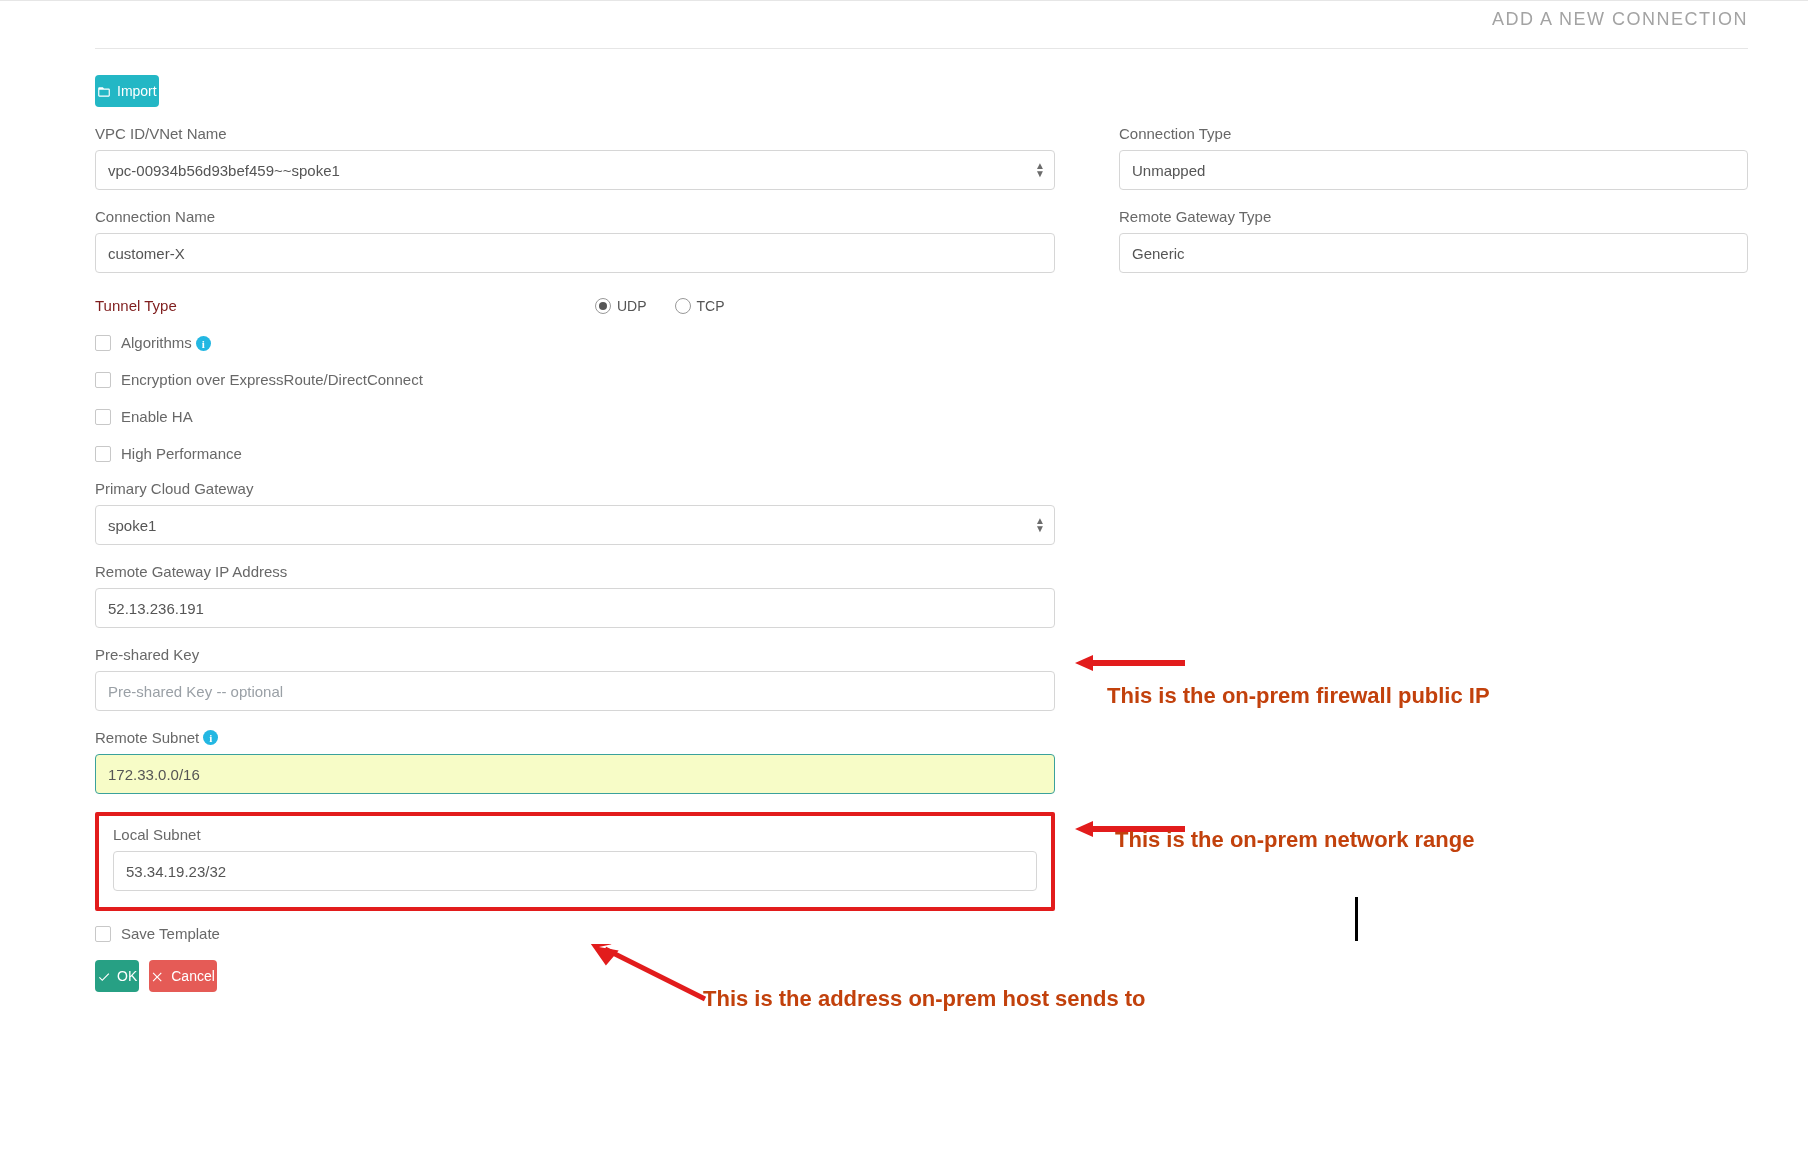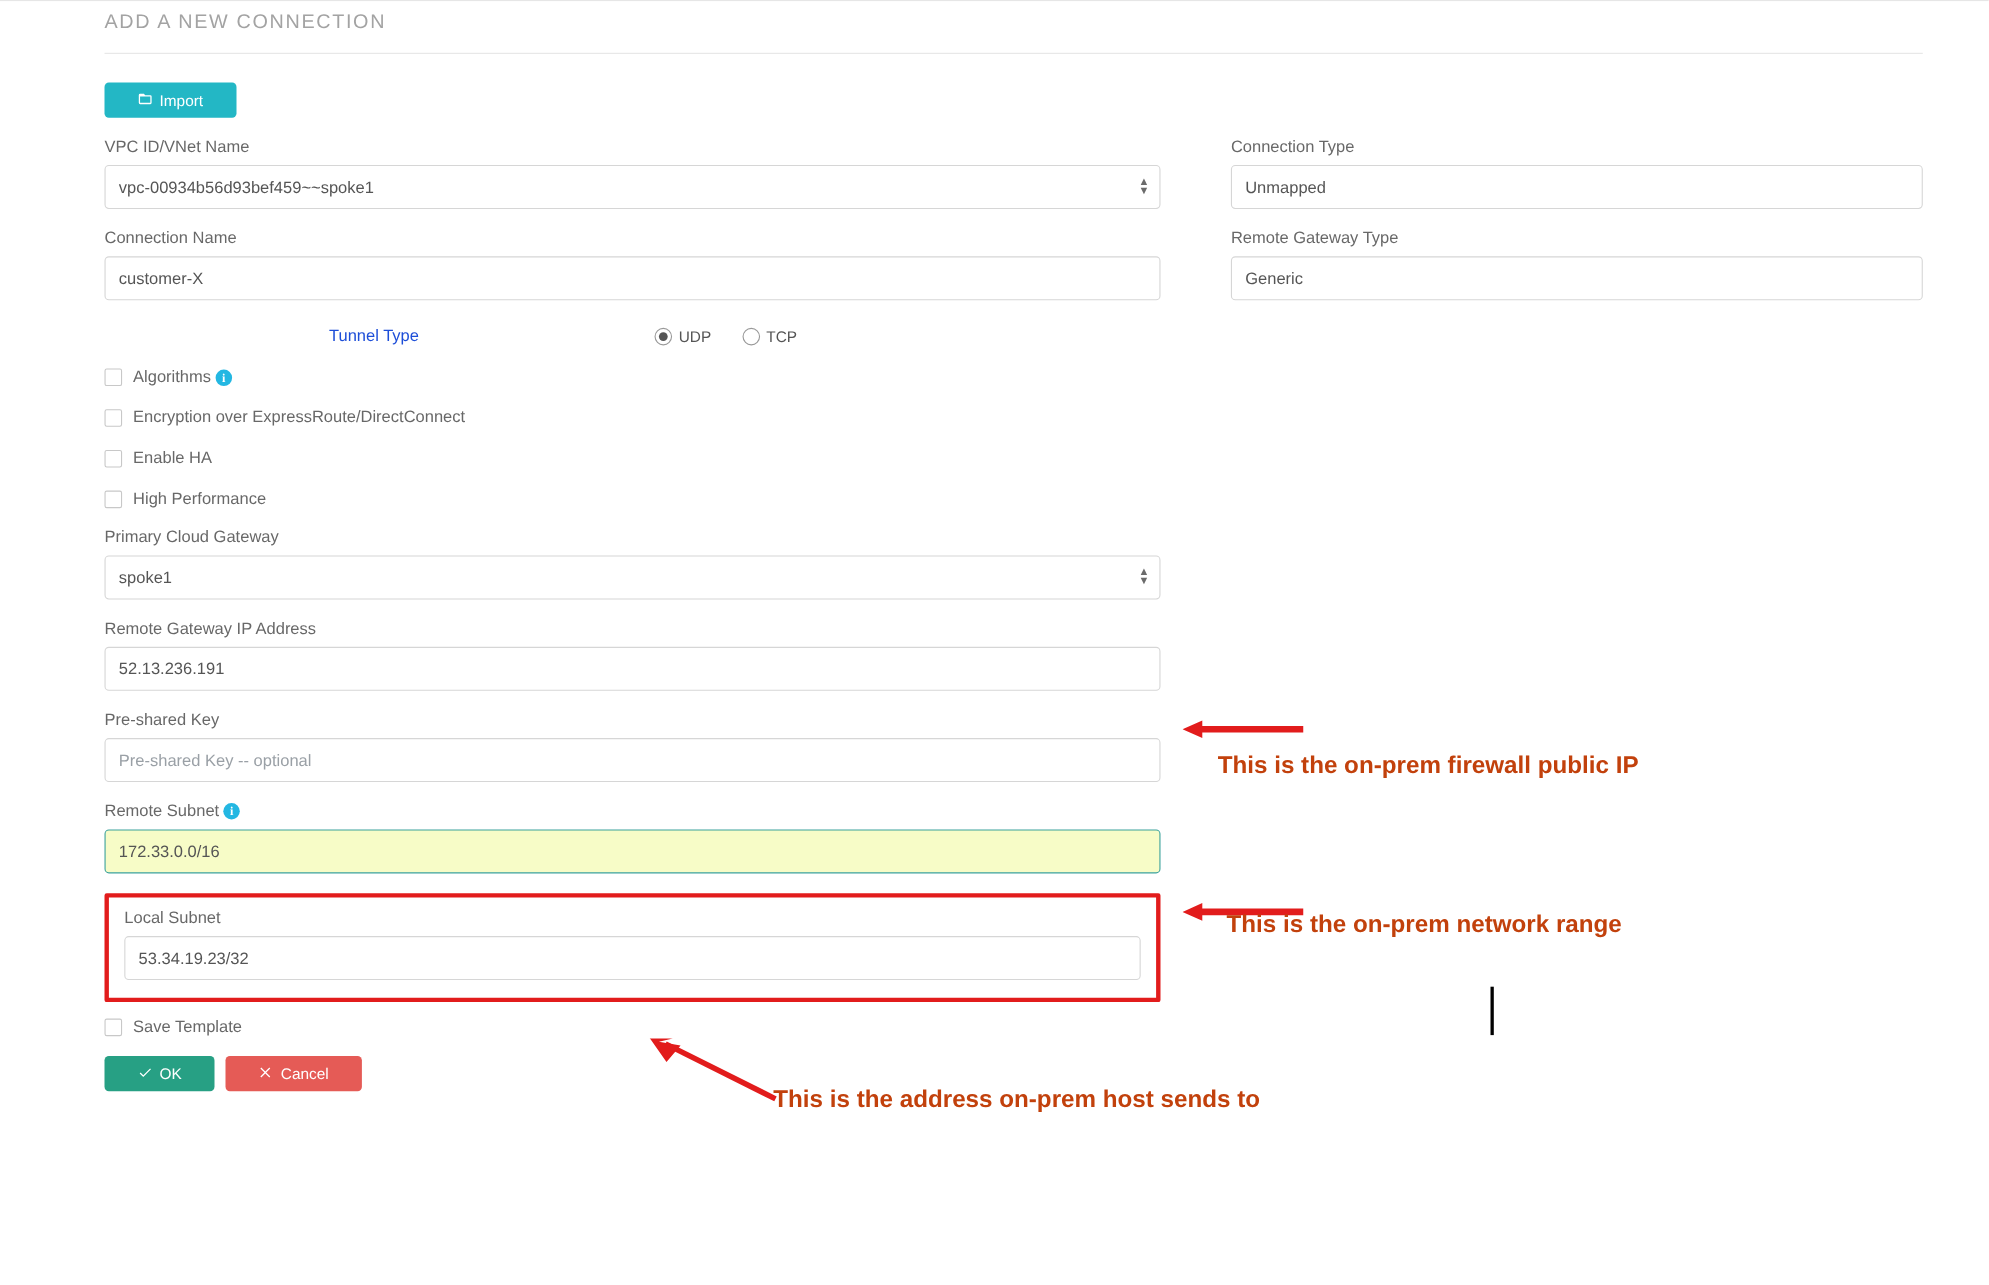--- a/index.html
+++ b/index.html
@@ -14,31 +14,32 @@
   .page {
     padding: 0 60px 0 95px;
     width: 1808px;
   }
   .panel-heading {
     color: #a3a3a3;
     font-size: 18px;
     letter-spacing: 1.5px;
     padding: 8px 0 18px 0;
     border-bottom: 1px solid #e6e6e6;
+    text-align: right;
   }
   .panel-body {
     padding: 26px 0 12px 0;
   }
   .btn {
     display: inline-flex;
-    align-items: flex-start;
+    align-items: flex-end;
     gap: 6px;
     border: none;
     border-radius: 4px;
-    padding: 8px 30px;
+    padding: 8px 2px;
     font-size: 14px;
     cursor: pointer;
     color: #fff;
   }
   .btn-info { background: #23b7c5; }
   .btn-success { background: #27a084; }
   .btn-danger  { background: #e55b56; }
   .btn svg { width: 14px; height: 14px; fill: #fff; }
   .row { display: flex; gap: 64px; margin-top: 18px; }
   .col-l { width: 960px; }
@@ -85,21 +86,21 @@
     font-size: 10px;
     color: #6b6b6b;
     line-height: 8px;
     pointer-events: none;
     display: flex; flex-direction: column;
   }
   .radio-row {
     display: flex; align-items: center; gap: 10px;
     margin-top: 24px;
   }
-  .radio-row .rlabel { width: 490px; font-size: 15px; color: #1d4ed8; text-align: center; }
+  .radio-row .rlabel { width: 490px; font-size: 15px; color: #7f1d1d; }
   .radio {
     display: inline-flex; align-items: center; gap: 6px;
     font-size: 14px; color: #555; cursor: pointer;
     margin-right: 18px;
   }
   .radio .dot {
     width: 16px; height: 16px; border-radius: 50%;
     border: 1px solid #999; background: #fff;
     display: inline-flex; align-items: center; justify-content: center;
   }

